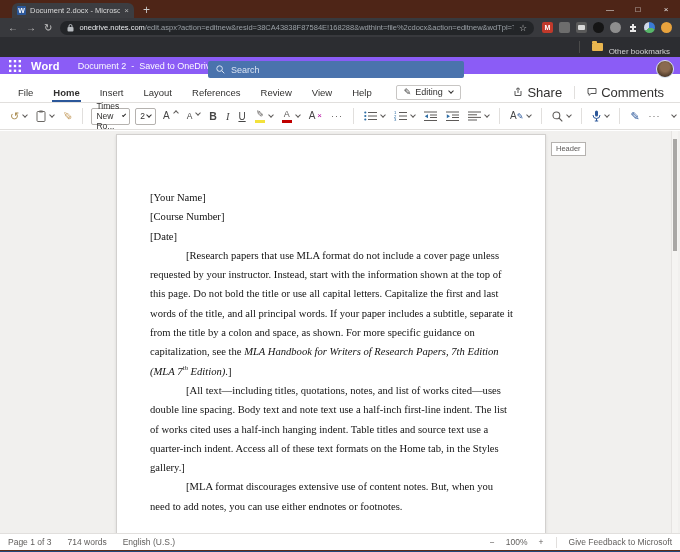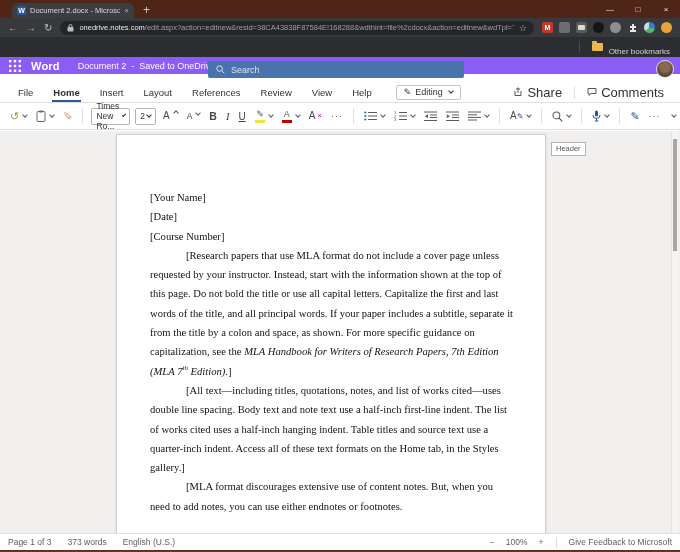--- a/index.html
+++ b/index.html
@@ -450,36 +450,36 @@
 
   <span class="rb collapse">
       <span class="chev"></span>
     </span>
 </div>
 
 <div class="canvas">
   <div class="page">
     <div class="doc">
         <p><span>[Your Name]</span></p>
+        <p><span>[Course Number]</span></p>
         <p><span>[Date]</span></p>
-        <p><span>[Course Number]</span></p>
         <p class="indent"><span>[Research papers that use MLA format do not include a cover page unless requested by your instructor. Instead, start with the information shown at the top of this page.  Do not bold the title or use all capital letters. Capitalize the first and last words of the title, and all principal words. If your paper includes a subtitle, separate it from the title by a colon and space, as shown. For more specific guidance on capitalization, see the </span><span style="font-style: italic;">MLA Handbook for Writers of Research Papers, 7th Edition (MLA 7</span><sup style="font-style: italic;">th</sup><span style="font-style: italic;"> Edition)</span><span>.]</span></p>
         <p class="indent"><span>[All text—including titles, quotations, notes, and list of works cited—uses double line spacing. Body text and note text use a half-inch first-line indent. The list of works cited uses a half-inch hanging indent. Table titles and source text use a quarter-inch indent. Access all of these text formats on the Home tab, in the Styles gallery.]</span></p>
         <p class="indent"><span>[MLA format discourages extensive use of content notes. But, when you need to add notes, you can use either endnotes or footnotes. </span></p>
       </div>
   </div>
   <span class="header-chip">Header</span>
   <div class="vscroll">
     <div class="vthumb"></div>
   </div>
 </div>
 
 <div class="statusbar">
   <span>Page 1 of 3</span>
-  <span>373 words</span>
+  <span>714 words</span>
   <span>English (U.S.)</span>
   <div class="sb-right">
     <div class="sb-zoom">
       <span>−</span>
       <span>100%</span>
       <span>+</span>
     </div>
     <span class="sb-sep"></span>
     <span>Give Feedback to Microsoft</span>
   </div>

